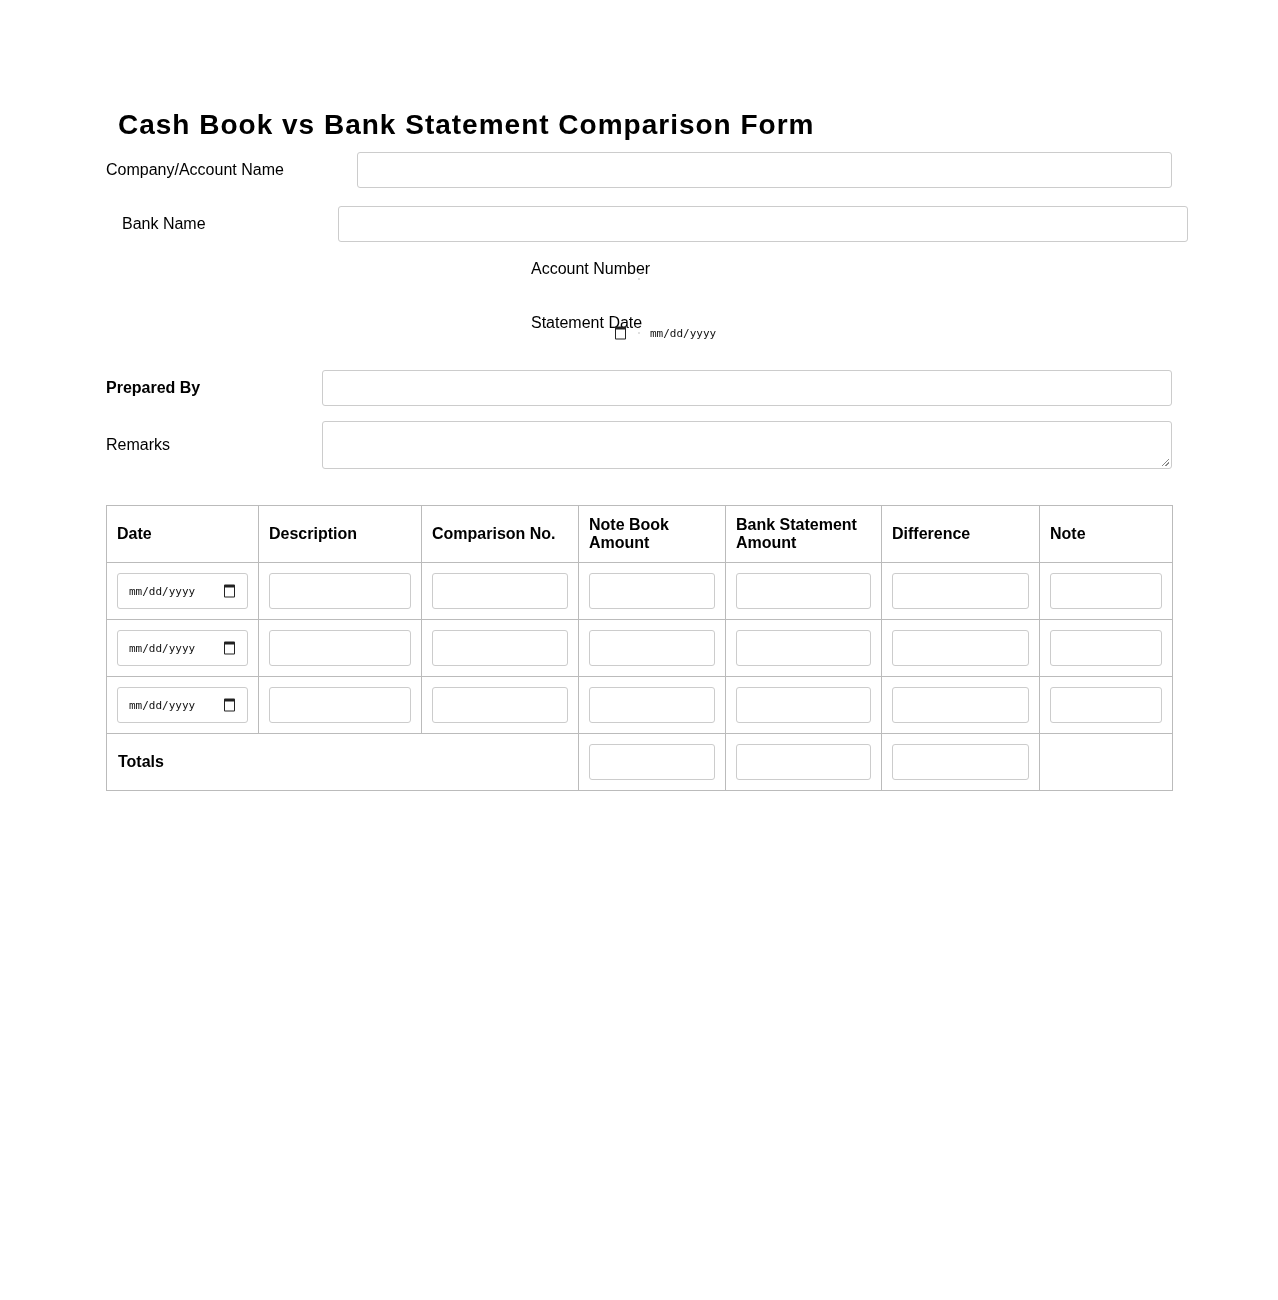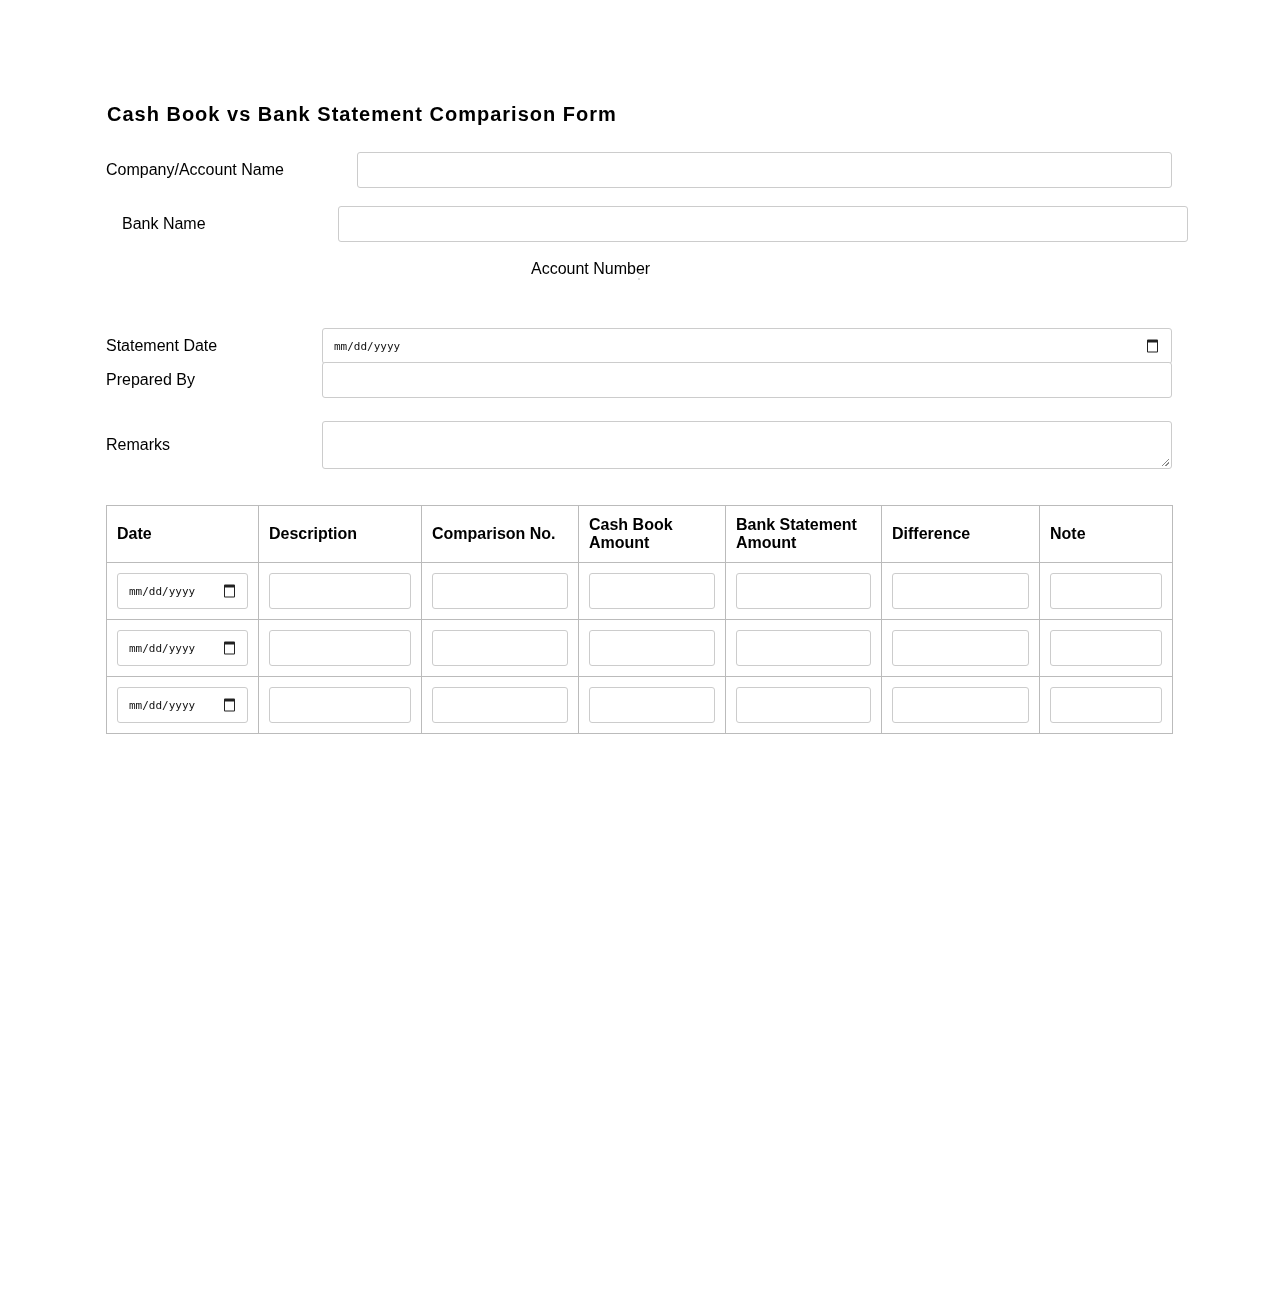--- a/index.html
+++ b/index.html
@@ -2,21 +2,21 @@
 <html><head>
   <meta charset="utf-8">
   <style>
     html, body { margin: 0; padding: 0; background: #ffffff; }
     body {
       width: 1278px; height: 1300px; position: relative;
       font-family: "Liberation Sans", sans-serif; color: #000;
     }
     .container { position: absolute; left: 106px; top: 98px; width: 1066px; }
     h1 {
-      margin: 1px; font-size: 20px; font-weight: bold; letter-spacing: 1px;
+      margin: 12px; font-size: 28px; font-weight: bold; letter-spacing: 1px;
       line-height: 30px; height: 30px;
     }
     .form-row { display: flex; align-items: center; position: absolute; left: 0; width: 1066px; }
     .form-row label { width: 216px; font-size: 16px; }
     .field {
       flex: 1; box-sizing: border-box; height: 36px; border: 1px solid #cccccc;
       border-radius: 3px; background: #fff; position: relative;
     }
     .field.textarea { height: 48px; }
     .date-text {
@@ -57,28 +57,28 @@
     <div class="field"></div>
   </div>
   <div class="form-row" style="top:108px;margin-left:16px;">
     <label>Bank Name</label>
     <div class="field"></div>
   </div>
   <div class="form-row" style="top:162px;flex-direction:column;">
     <label>Account Number</label>
     <div class="field"></div>
   </div>
-  <div class="form-row" style="top:230px;">
+  <div class="form-row" style="top:216px;flex-direction:column;">
     <label>Statement Date</label>
     <div class="field">
       <span class="date-text">mm/dd/yyyy</span>
       <span class="cal" style="right:13px;"></span>
     </div>
   </div>
-  <div class="form-row" style="top:264px;">
+  <div class="form-row" style="top:272px;font-weight:bold;">
     <label>Prepared By</label>
     <div class="field"></div>
   </div>
   <div class="form-row" style="top:323px;">
     <label>Remarks</label>
     <div class="field textarea">
       <span class="resize"></span>
     </div>
   </div>
 
@@ -90,21 +90,21 @@
       <col style="width:147px">
         <col style="width:156px">
         <col style="width:158px">
         <col style="width:133px">
     </colgroup>
     <thead>
       <tr>
         <th>Date</th>
         <th>Description</th>
         <th>Comparison No.</th>
-        <th>Cash Book Amount</th>
+        <th>Note Book Amount</th>
         <th>Bank Statement Amount</th>
         <th>Difference</th>
         <th>Note</th>
       </tr>
     </thead>
     <tbody>
       <tr>
         <td>
             <div class="cell-input">
               <span class="date-text">mm/dd/yyyy</span>
@@ -175,15 +175,28 @@
         <td>
             <div class="cell-input"></div>
           </td>
         <td>
             <div class="cell-input"></div>
           </td>
         <td>
             <div class="cell-input"></div>
           </td>
       </tr>
+      <tr>
+        <td colspan="3" class="totals-label">Totals</td>
+        <td>
+            <div class="cell-input"></div>
+          </td>
+        <td>
+            <div class="cell-input"></div>
+          </td>
+        <td>
+            <div class="cell-input"></div>
+          </td>
+        <td></td>
+      </tr>
     </tbody>
   </table>
 </div>
 
 </body></html>

